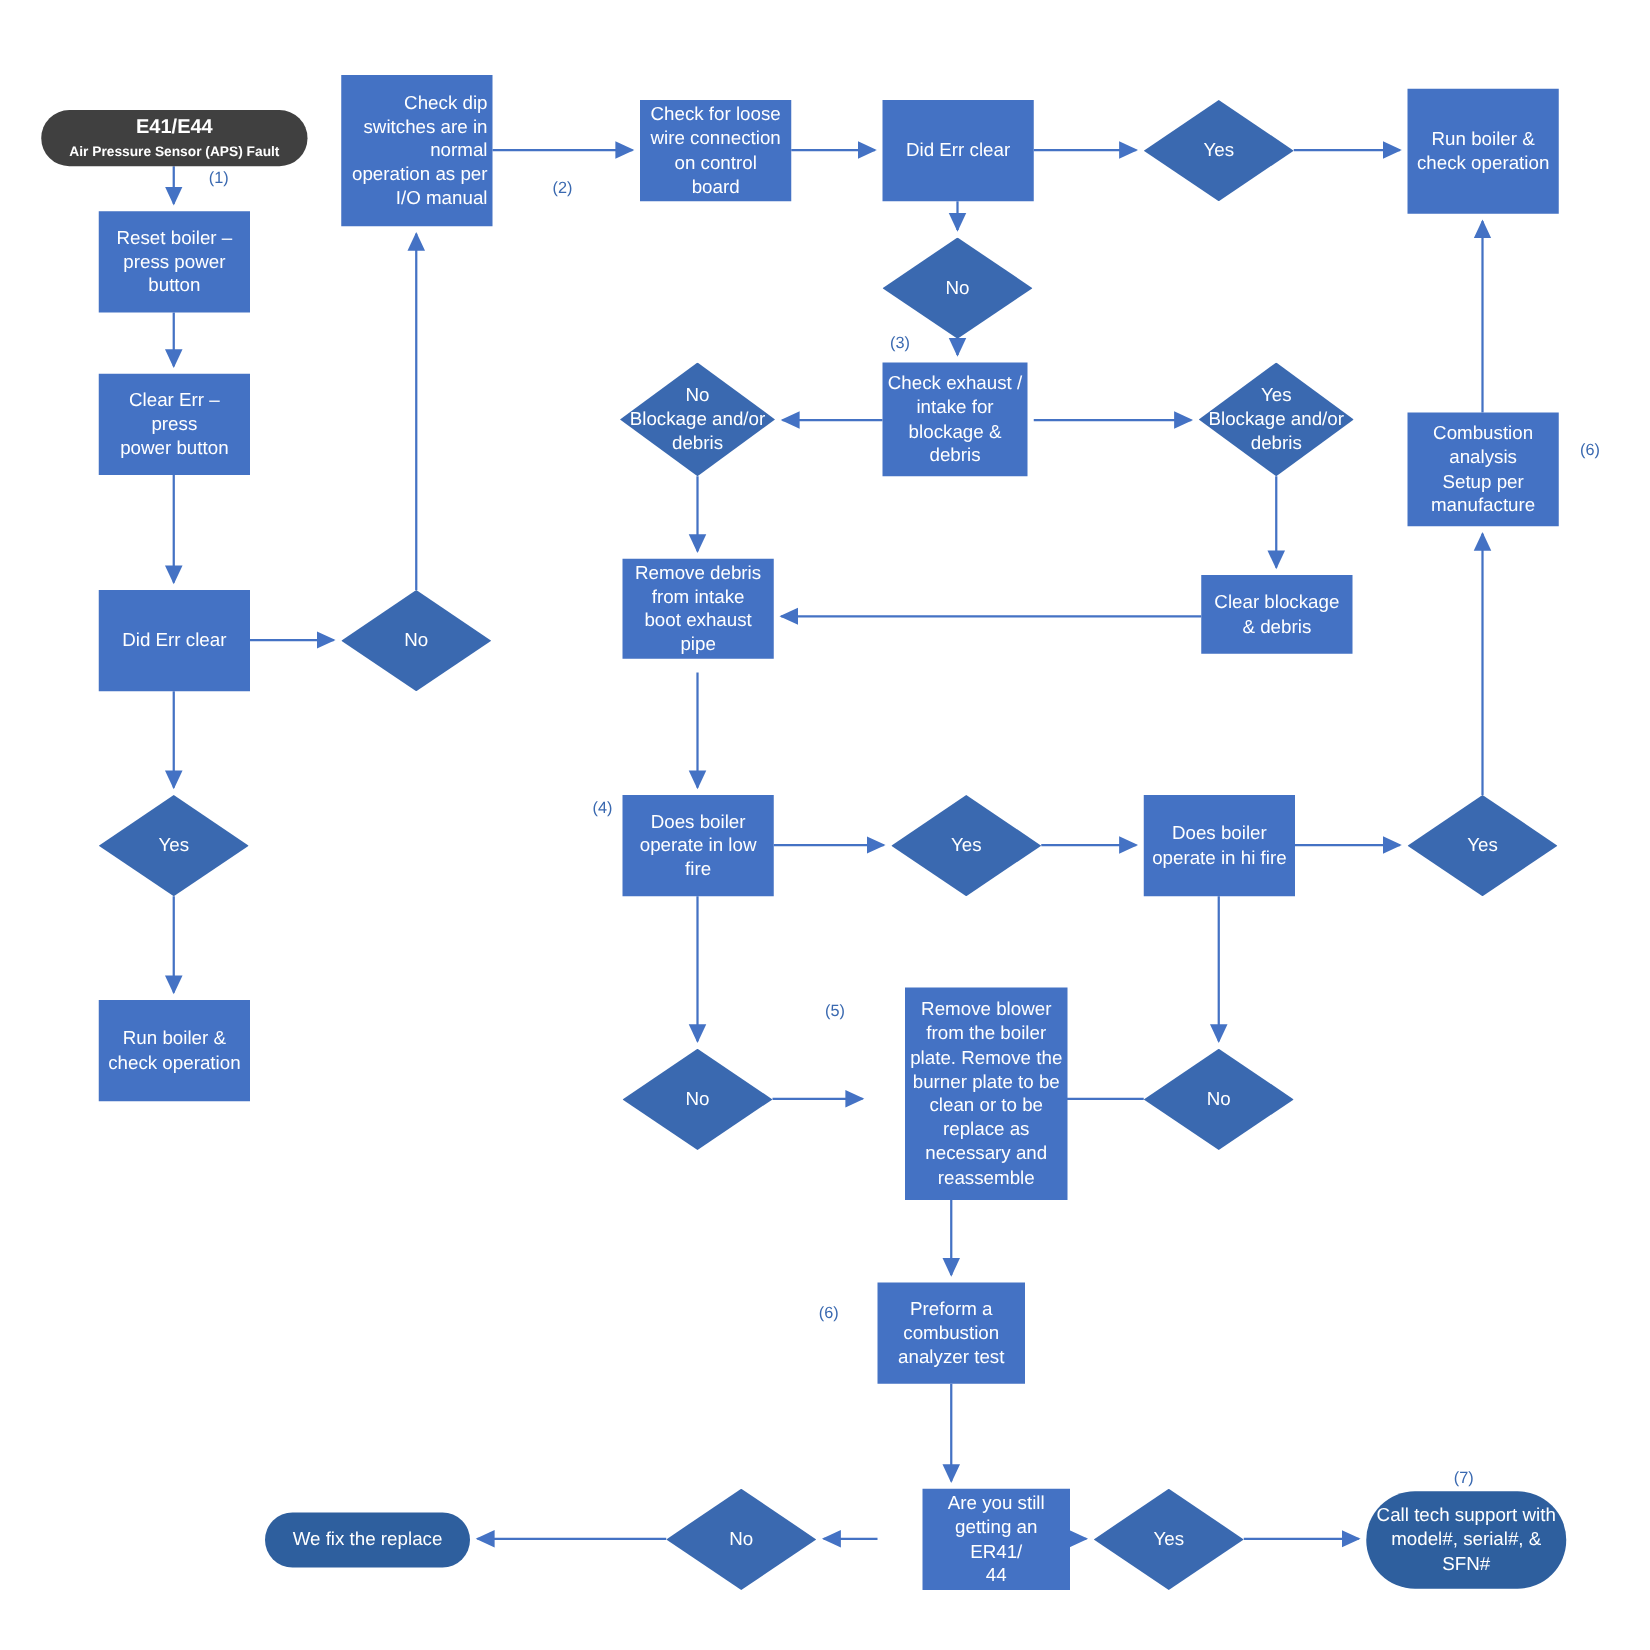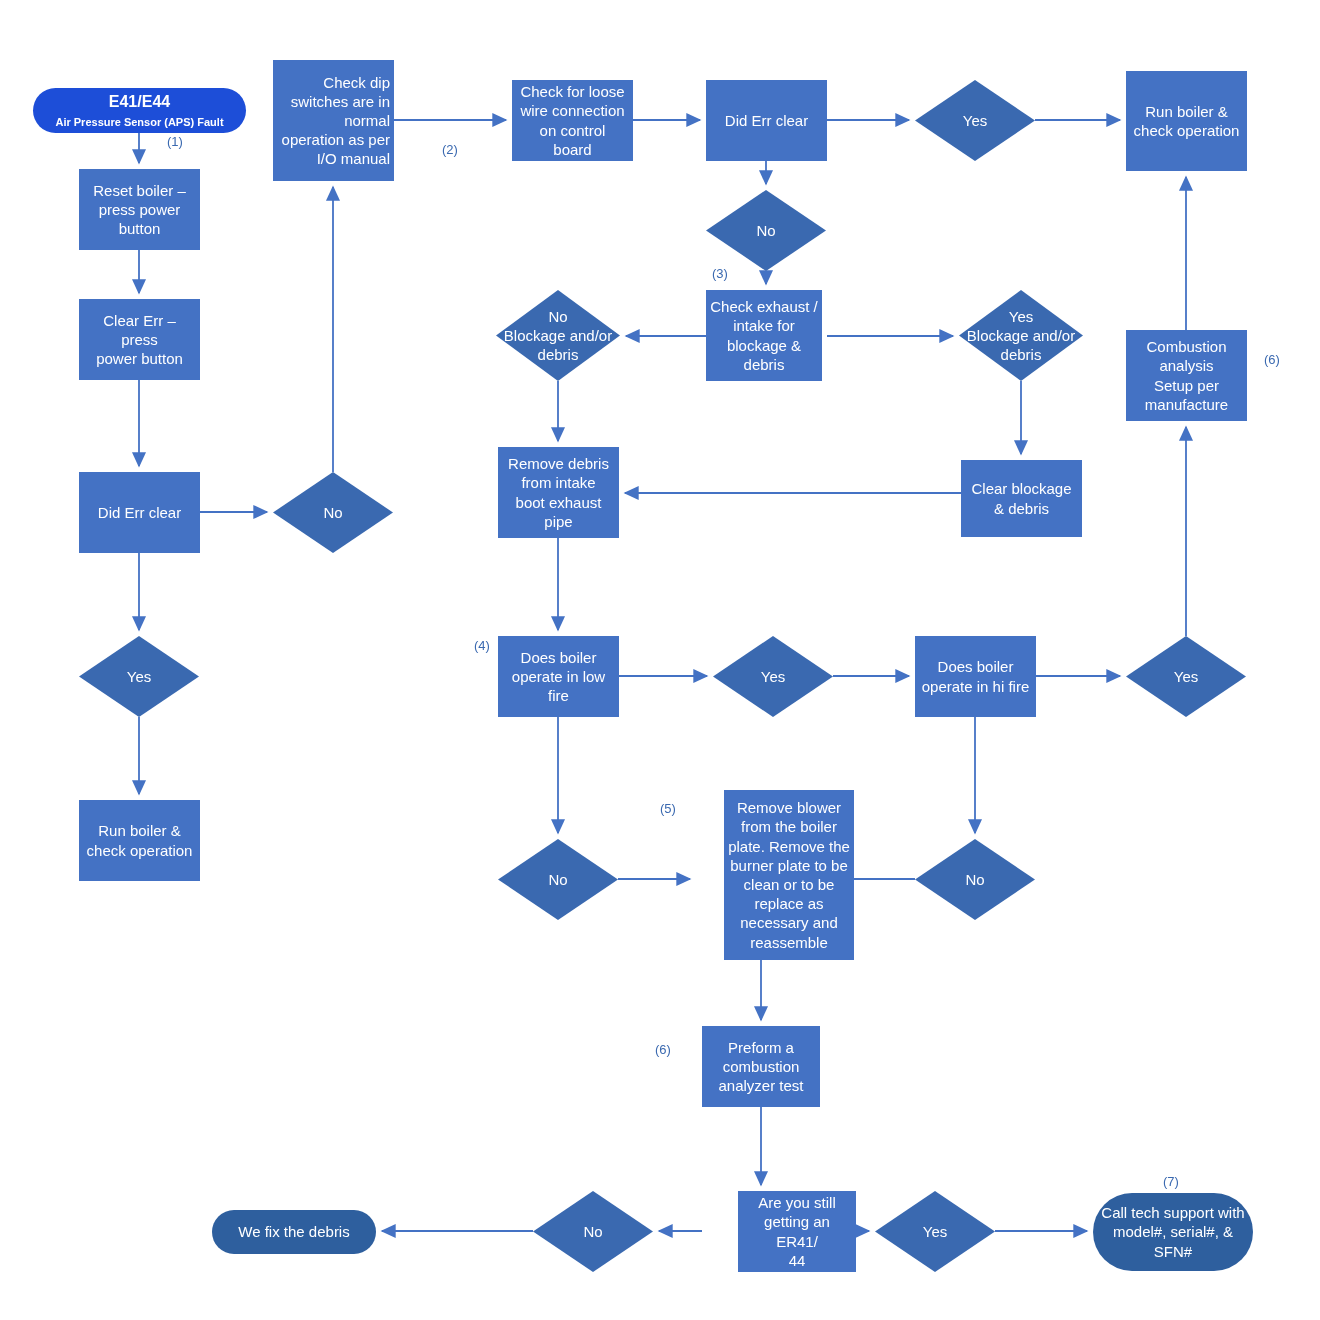--- a/index.html
+++ b/index.html
@@ -45,21 +45,21 @@
   .rect {
     background: #4472C4;
     font-size: 15px;
   }
   .terminator {
     background: #2E5F9E;
     border-radius: 999px;
     font-size: 15px;
   }
   .terminator.start {
-    background: #1d4ed8;
+    background: #404040;
     justify-content: flex-end;
   }
   .start .line1 {
     font-weight: bold;
     font-size: 16px;
     display: block;
     margin-bottom: 2px;
   }
   .start .line2 {
     font-weight: bold;
@@ -204,27 +204,27 @@
         <span class="txt">No
 Blockage and/or
 debris</span>
       </div>
       <div class="node diamond" style="left: 959px; top: 290px; width: 124px; height: 91px;">
         <div class="dshape"></div>
         <span class="txt">Yes
 Blockage and/or
 debris</span>
       </div>
-      <div class="node rect" style="left: 498px; top: 447px; width: 121px; height: 91px;">
+      <div class="node rect" style="left: 498px; top: 447px; width: 121px; height: 80px;">
         <span class="txt">Remove debris
 from intake
 boot exhaust
 pipe</span>
       </div>
-      <div class="node rect" style="left: 961px; top: 460px; width: 121px; height: 77px; justify-content: center;">
+      <div class="node rect" style="left: 961px; top: 460px; width: 121px; height: 63px; justify-content: center;">
         <span class="txt">Clear blockage
 &amp; debris</span>
       </div>
       <div class="node rect" style="left: 1126px; top: 330px; width: 121px; height: 91px;">
         <span class="txt">Combustion
 analysis
 Setup per
 manufacture</span>
       </div>
       <div class="node rect" style="left: 498px; top: 636px; width: 121px; height: 81px;">
@@ -270,21 +270,21 @@
       <div class="node rect" style="left: 702px; top: 1191px; width: 118px; height: 81px; margin-left: 36px;">
         <span class="txt">Are you still
 getting an ER41/
 44</span>
       </div>
       <div class="node diamond" style="left: 533px; top: 1191px; width: 120px; height: 81px;">
         <div class="dshape"></div>
         <span class="txt">No</span>
       </div>
       <div class="node terminator" style="left: 212px; top: 1210px; width: 164px; height: 44px;">
-        <span class="txt">We fix the debris</span>
+        <span class="txt">We fix the replace</span>
       </div>
       <div class="node diamond" style="left: 875px; top: 1191px; width: 120px; height: 81px;">
         <div class="dshape"></div>
         <span class="txt">Yes</span>
       </div>
       <div class="node terminator" style="left: 1093px; top: 1193px; width: 160px; height: 78px;">
         <span class="txt">Call tech support with
 model#, serial#, &amp;
 SFN#</span>
       </div>

